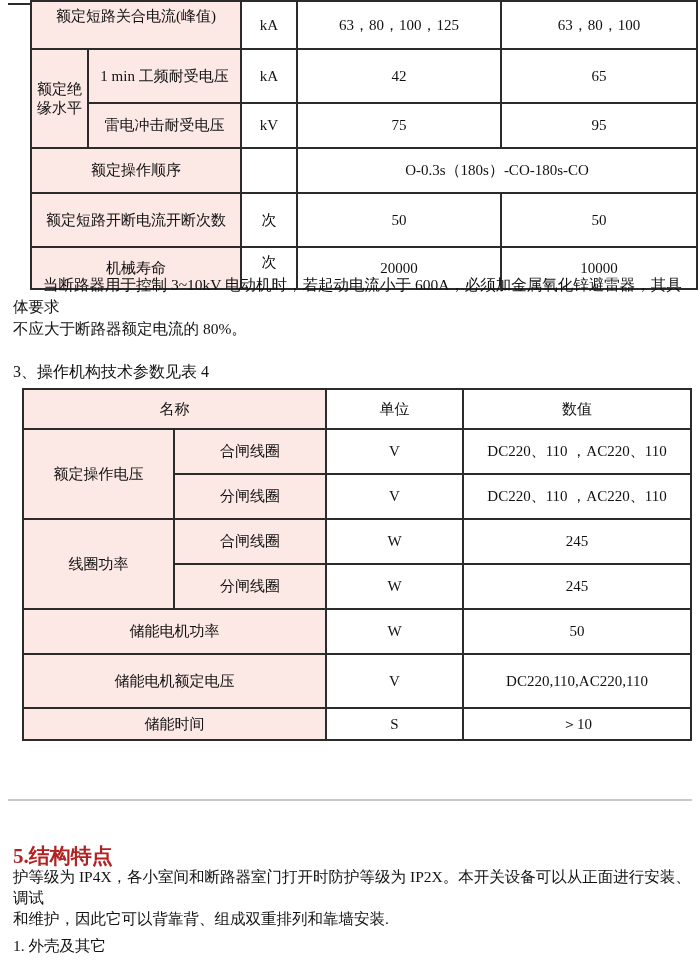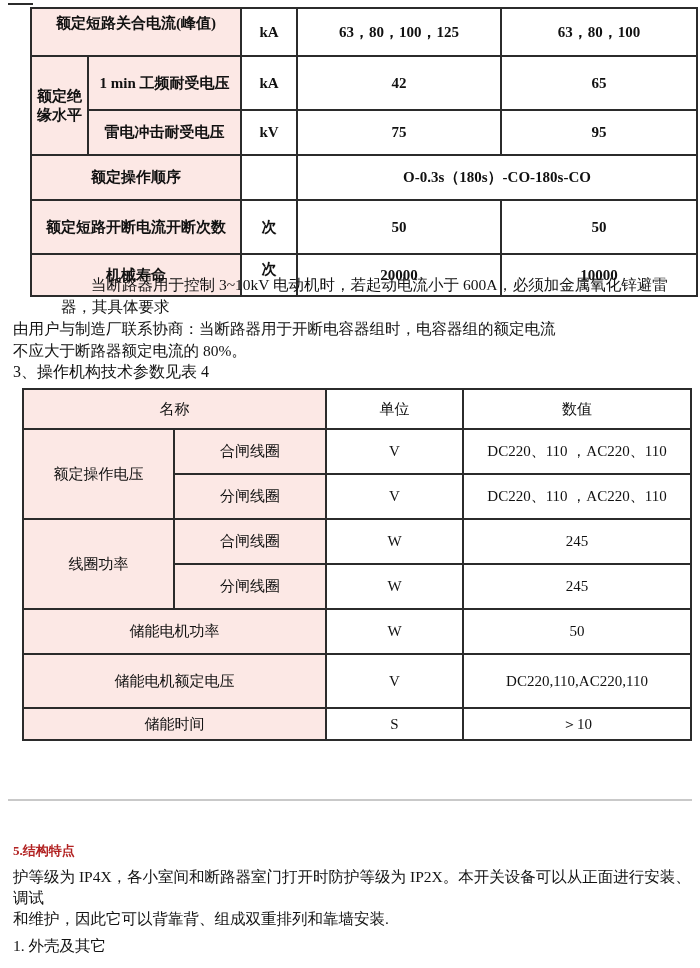--- a/index.html
+++ b/index.html
@@ -18,38 +18,38 @@
 
   table{border-collapse:collapse;position:absolute;table-layout:fixed;}
   td{
     border:2px solid var(--border-dark);
     text-align:center;vertical-align:middle;
     font-size:15px;padding:2px 4px;
     overflow:hidden;
   }
   .pk{background:var(--cell-pink);}
 
-  .t1{left:30px;top:7px;width:666px;font-weight:bold;}
+  .t1{left:30px;top:0;width:666px;}
   .t2{left:22px;top:388px;width:668px;}
 
   .vtop{vertical-align:top;padding-top:5px;}
 
   .rh48{height:48px}.rh45{height:45px}.rh43{height:54px}.rh42{height:42px}
   .rh40{height:40px}.rh44{height:32px}
 
   .stub{position:absolute;left:8px;top:3px;width:25px;height:2px;background:var(--border-dark);}
 
   .note{position:absolute;left:13px;top:274px;width:678px;font-size:15.5px;line-height:22px;}
-  .indent{text-indent:30px;margin-left:48px;}
+  .indent{text-indent:30px;}
 
   .sec3{position:absolute;left:13px;top:362px;font-size:16px;}
 
   .divider{position:absolute;left:8px;top:799px;width:684px;height:2px;background:var(--divider-gray);}
 
-  .sec5-heading{position:absolute;left:13px;top:842px;font-size:13px;font-weight:bold;color:var(--heading-red);}
+  .sec5-heading{position:absolute;left:13px;top:842px;font-size:21px;font-weight:bold;color:var(--heading-red);}
   .sec5-para{position:absolute;left:13px;top:866px;width:680px;font-size:15.5px;line-height:21px;}
   .sec5-sub{position:absolute;left:13px;top:936px;font-size:15.5px;}
 </style>
 </head>
 <body>
 
 <div class="page">
 
   <div class="stub"></div>
 
@@ -96,21 +96,20 @@
         <td colspan="2" class="pk">机械寿命</td>
         <td class="vtop">次</td>
         <td>20000</td>
         <td>10000</td>
       </tr>
     </tbody>
   </table>
 
   <div class="note">
     <div class="indent">当断路器用于控制 3~10kV 电动机时，若起动电流小于 600A，必须加金属氧化锌避雷器，其具体要求</div>
-    <div>由用户与制造厂联系协商：当断路器用于开断电容器组时，电容器组的额定电流</div>
     <div>不应大于断路器额定电流的 80%。</div>
   </div>
 
   <div class="sec3">3、操作机构技术参数见表 4</div>
 
   <table class="t2">
     <colgroup>
       <col style="width:151px">
         <col style="width:152px">
       <col style="width:137px">

